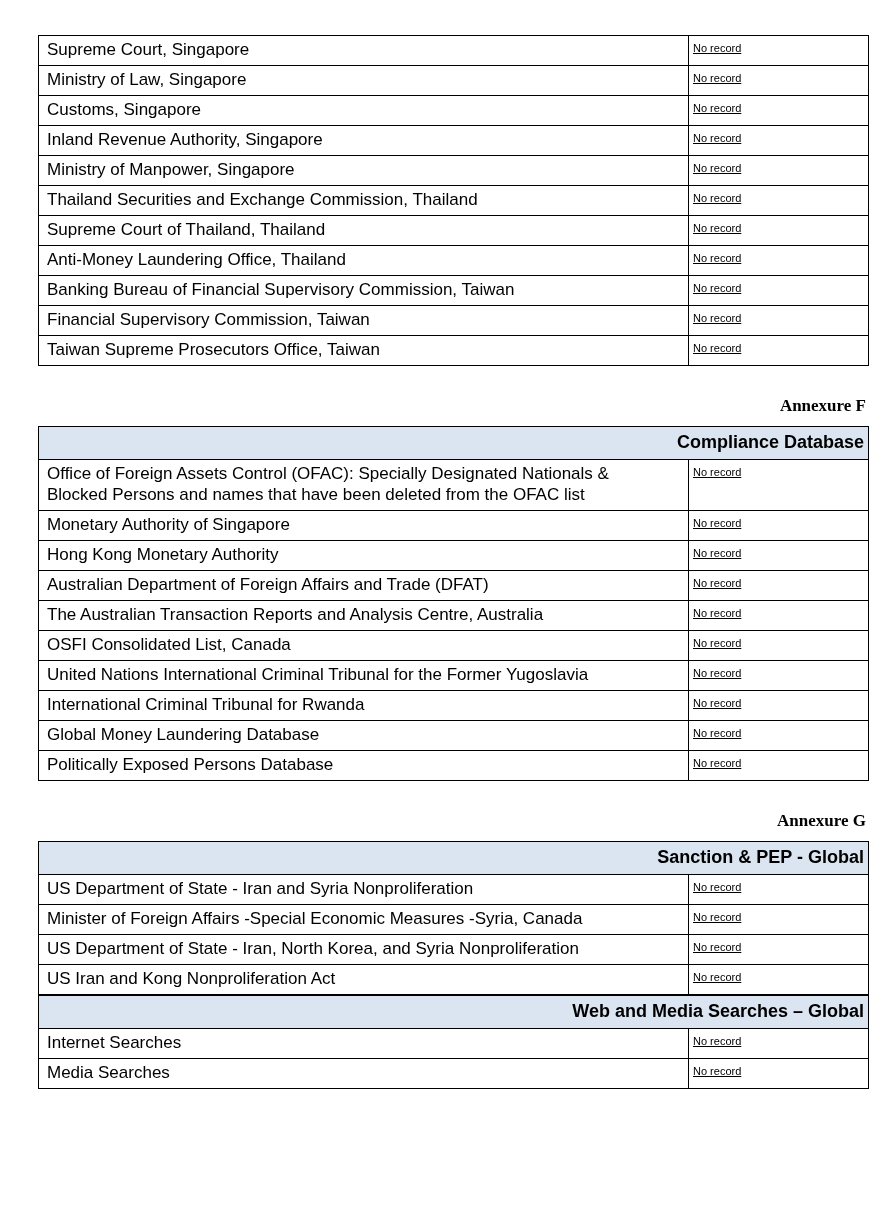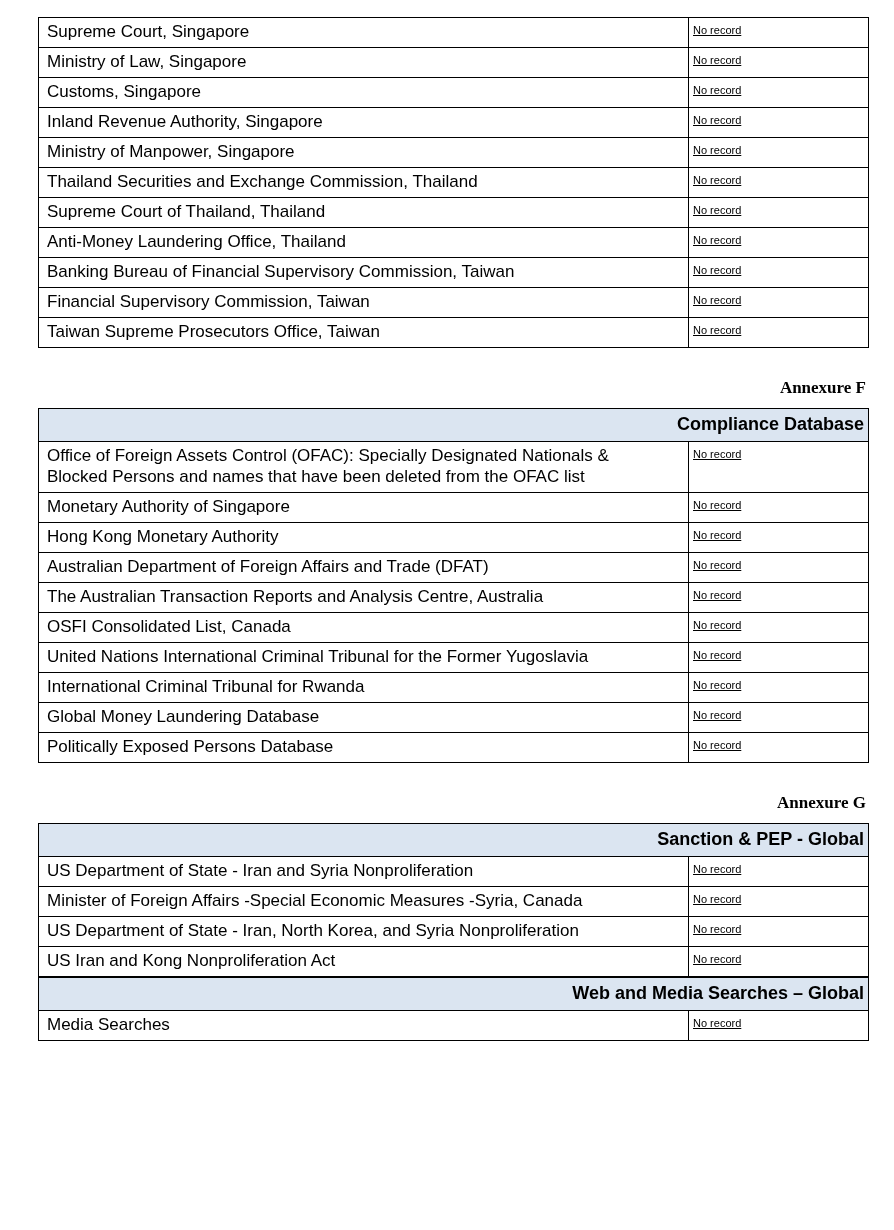--- a/index.html
+++ b/index.html
@@ -5,21 +5,21 @@
   * { box-sizing: border-box; }
   html, body { margin: 0; padding: 0; }
   body {
     width: 894px;
     height: 1230px;
     overflow: hidden;
     background: #ffffff;
     color: var(--text-color, #000000);
     font-family: "Liberation Sans", sans-serif;
   }
-  .page { padding: 17px 26px 4px 38px; }
+  .page { padding: 17px 26px 4px 38px; margin-top: 18px; }
 
   table.rpt {
     border-collapse: collapse;
     table-layout: fixed;
     width: 830px;
   }
   col.c-src   { width: 650px; }
   col.c-status{ width: 180px; }
 
   .rpt th, .rpt td {
@@ -213,20 +213,24 @@
           <col class="c-src">
           <col class="c-status">
         </colgroup>
       <thead>
         <tr>
           <th colspan="2" class="tbl-title">Web and Media Searches – Global</th>
         </tr>
       </thead>
       <tbody>
           <tr>
+            <td class="src">Internet Searches</td>
+            <td class="status">No record</td>
+          </tr>
+          <tr>
             <td class="src">Media Searches</td>
             <td class="status">No record</td>
           </tr>
         </tbody>
     </table>
   </section>
 
 </div>
 
 </body></html>

